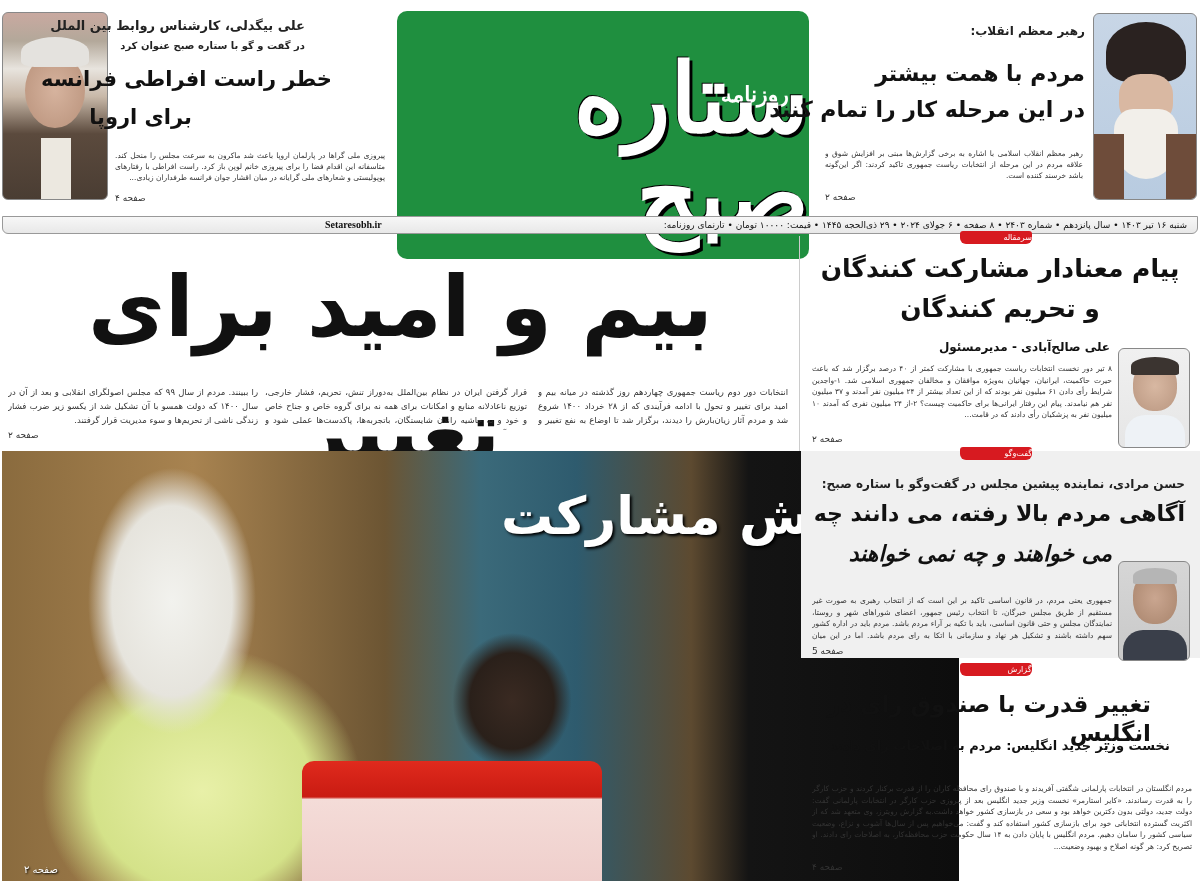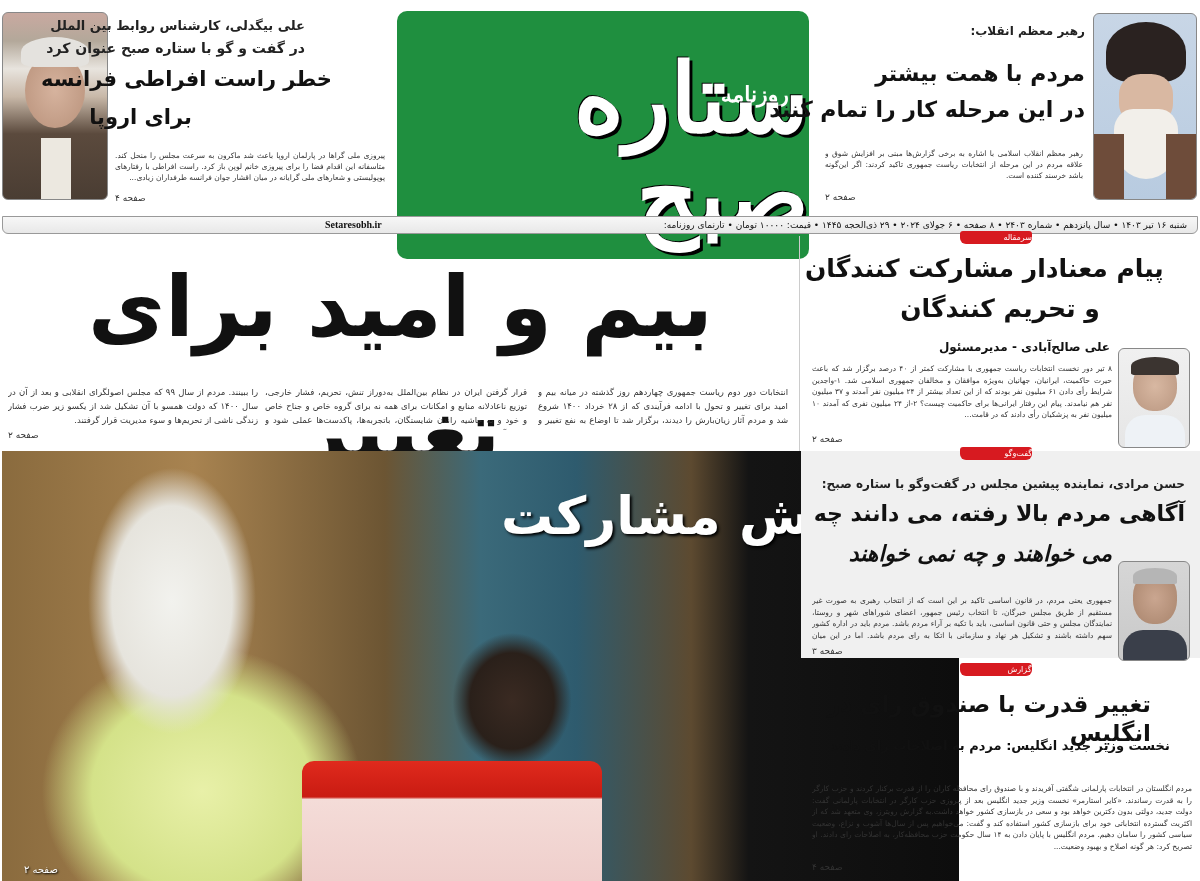--- a/index.html
+++ b/index.html
@@ -37,21 +37,21 @@
 </style>
 </head>
 <body>
 
 <div class="abs photo" style="left:2px;top:12px;width:106px;height:188px;background:linear-gradient(#c9a9a0 0%,#b3a89a 15%,#e8e4de 30%,#c8b8a8 45%,#5b4a3d 65%,#4a3d33 100%);">
   <div style="position:absolute;left:22px;top:40px;width:60px;height:75px;border-radius:50%;background:radial-gradient(#d6b39e,#b8917a);"></div>
   <div style="position:absolute;left:18px;top:24px;width:68px;height:30px;border-radius:50% 50% 20% 20%;background:#e4e2de;"></div>
   <div style="position:absolute;left:38px;top:125px;width:30px;height:63px;background:#ece8e0;"></div>
 </div>
 <div class="abs kicker" style="right:895px;top:18px;font-size:13px;margin-left:21px;">علی بیگدلی، کارشناس روابط بین الملل</div>
-<div class="abs kicker" style="right:895px;top:40px;font-size:14px;">در گفت و گو با ستاره صبح عنوان کرد</div>
+<div class="abs kicker" style="right:895px;top:40px;font-size:10px;">در گفت و گو با ستاره صبح عنوان کرد</div>
 <div class="abs hl" style="right:868px;top:66px;font-size:21px;">خطر راست افراطی فرانسه</div>
 <div class="abs hl" style="right:1008px;top:104px;font-size:21px;">برای اروپا</div>
 <div class="abs body-text" style="left:115px;top:150px;width:270px;height:44px;overflow:hidden;font-size:7.5px;line-height:11px;">پیروزی ملی گراها در پارلمان اروپا باعث شد ماکرون به سرعت مجلس را منحل کند. متاسفانه این اقدام فضا را برای پیروزی خانم لوپن باز کرد. راست افراطی با رفتارهای پوپولیستی و شعارهای ملی گرایانه در میان اقشار جوان فرانسه طرفداران زیادی...</div>
 <div class="abs page-ref" style="left:115px;top:193px;">صفحه ۴</div>
 
 <div class="abs logo">
   <div class="logo-word" style="right:20px;top:70px;font-size:22px;text-shadow:none;font-weight:bold;">روزنامه</div>
   <div class="logo-word" style="left:-10px;top:40px;font-size:96px;line-height:1;">ستاره صبح</div>
 </div>
 
@@ -82,21 +82,21 @@
 <div class="abs body-text" style="left:8px;top:385px;width:250px;height:45px;overflow:hidden;">را ببینند. مردم از سال ۹۹ که مجلس اصولگرای انقلابی و بعد از آن در سال ۱۴۰۰ که دولت همسو با آن تشکیل شد از یکسو زیر ضرب فشار زندگی ناشی از تحریم‌ها و سوء مدیریت قرار گرفتند.</div>
 <div class="abs page-ref" style="left:8px;top:430px;">صفحه ۲</div>
 
 <div class="abs main-photo">
   <div class="ballot-box"></div>
   <div class="photo-title">افزایش مشارکت</div>
   <div class="photo-page">صفحه ۲</div>
 </div>
 
 <div class="abs tag" style="left:960px;top:231px;width:72px;">سرمقاله</div>
-<div class="abs hl" style="left:805px;top:253px;width:390px;text-align:left;font-size:25px;">پیام معنادار مشارکت کنندگان</div>
+<div class="abs hl" style="left:805px;top:253px;width:390px;text-align:center;font-size:25px;">پیام معنادار مشارکت کنندگان</div>
 <div class="abs hl" style="left:805px;top:293px;width:390px;text-align:center;font-size:25px;">و تحریم کنندگان</div>
 <div class="abs" style="right:90px;top:340px;font-size:12px;font-weight:bold;">علی صالح‌آبادی - مدیرمسئول</div>
 <div class="abs photo" style="left:1118px;top:348px;width:72px;height:100px;background:linear-gradient(#f0f0f0,#e6e6e6);">
   <div style="position:absolute;left:14px;top:12px;width:44px;height:50px;border-radius:45%;background:radial-gradient(#d8b8a2,#b99680);"></div>
   <div style="position:absolute;left:12px;top:8px;width:48px;height:18px;border-radius:50% 50% 10% 10%;background:#3b3430;"></div>
   <div style="position:absolute;left:6px;top:66px;width:60px;height:34px;background:#eef2f6;border-radius:20px 20px 0 0;"></div>
 </div>
 <div class="abs body-text" style="left:812px;top:363px;width:300px;height:72px;overflow:hidden;font-size:7.5px;line-height:11.5px;">۸ تیر دور نخست انتخابات ریاست جمهوری با مشارکت کمتر از ۴۰ درصد برگزار شد که باعث حیرت حاکمیت، ایرانیان، جهانیان به‌ویژه موافقان و مخالفان جمهوری اسلامی شد. ۱-واجدین شرایط رأی دادن ۶۱ میلیون نفر بودند که از این تعداد بیشتر از ۲۴ میلیون نفر آمدند و ۳۷ میلیون نفر هم نیامدند. پیام این رفتار ایرانی‌ها برای حاکمیت چیست؟ ۲-از ۲۴ میلیون نفری که آمدند ۱۰ میلیون نفر به پزشکیان رأی دادند که در قامت...</div>
 <div class="abs page-ref" style="left:812px;top:434px;">صفحه ۲</div>
 
@@ -104,19 +104,19 @@
 <div class="abs tag" style="left:960px;top:447px;width:72px;">گفت‌وگو</div>
 <div class="abs kicker" style="right:15px;top:477px;font-size:12px;">حسن مرادی، نماینده پیشین مجلس در گفت‌وگو با ستاره صبح:</div>
 <div class="abs hl" style="right:15px;top:500px;font-size:22px;">آگاهی مردم بالا رفته، می دانند چه</div>
 <div class="abs hl" style="right:88px;top:540px;font-size:22px;font-style:italic;">می خواهند و چه نمی خواهند</div>
 <div class="abs photo" style="left:1118px;top:561px;width:72px;height:100px;background:linear-gradient(#d6d6d6,#c9c9c9);">
   <div style="position:absolute;left:14px;top:10px;width:44px;height:52px;border-radius:45%;background:radial-gradient(#caa690,#a8846c);"></div>
   <div style="position:absolute;left:14px;top:6px;width:44px;height:16px;border-radius:50% 50% 10% 10%;background:#b5b5b5;"></div>
   <div style="position:absolute;left:4px;top:68px;width:64px;height:32px;background:#3a3f4a;border-radius:20px 20px 0 0;"></div>
 </div>
 <div class="abs body-text" style="left:812px;top:595px;width:300px;height:46px;overflow:hidden;font-size:7.5px;line-height:11.5px;">جمهوری یعنی مردم، در قانون اساسی تاکید بر این است که از انتخاب رهبری به صورت غیر مستقیم از طریق مجلس خبرگان، تا انتخاب رئیس جمهور، اعضای شوراهای شهر و روستا، نمایندگان مجلس و حتی قانون اساسی، باید با تکیه بر آراء مردم باشد. مردم باید در اداره کشور سهم داشته باشند و تشکیل هر نهاد و سازمانی با اتکا به رای مردم باشد. اما در این میان گروهی...</div>
-<div class="abs page-ref" style="left:812px;top:646px;">صفحه ۳</div>
+<div class="abs page-ref" style="left:812px;top:646px;">صفحه 5</div>
 
 <div class="abs tag" style="left:960px;top:663px;width:72px;">گزارش</div>
 <div class="abs hl" style="left:761px;top:690px;width:390px;text-align:right;font-size:23px;">تغییر قدرت با صندوق رای در انگلیس</div>
 <div class="abs" style="left:805px;top:738px;width:390px;text-align:center;font-size:13px;font-weight:bold;">نخست وزیر جدید انگلیس: مردم به اصلاحات رای دادند</div>
 <div class="abs body-text" style="left:812px;top:783px;width:380px;height:84px;overflow:hidden;font-size:7.5px;line-height:11.5px;">مردم انگلستان در انتخابات پارلمانی شگفتی آفریدند و با صندوق رای محافظه کاران را از قدرت برکنار کردند و حزب کارگر را به قدرت رساندند. «کایر استارمر» نخست وزیر جدید انگلیس بعد از پیروزی حزب کارگر در انتخابات پارلمانی گفت: دولت جدید، دولتی بدون دکترین خواهد بود و سعی در بازسازی کشور خواهد داشت.به گزارش رویترز، وی متعهد شد که از اکثریت گسترده انتخاباتی خود برای بازسازی کشور استفاده کند و گفت: می‌خواهیم پس از سال‌ها آشوب و نزاع، وضعیت سیاسی کشور را سامان دهیم. مردم انگلیس با پایان دادن به ۱۴ سال حکومت حزب محافظه‌کار، به اصلاحات رای دادند. او تصریح کرد: هر گونه اصلاح و بهبود وضعیت...</div>
 <div class="abs page-ref" style="left:812px;top:862px;">صفحه ۴</div>
 
 </body></html>

